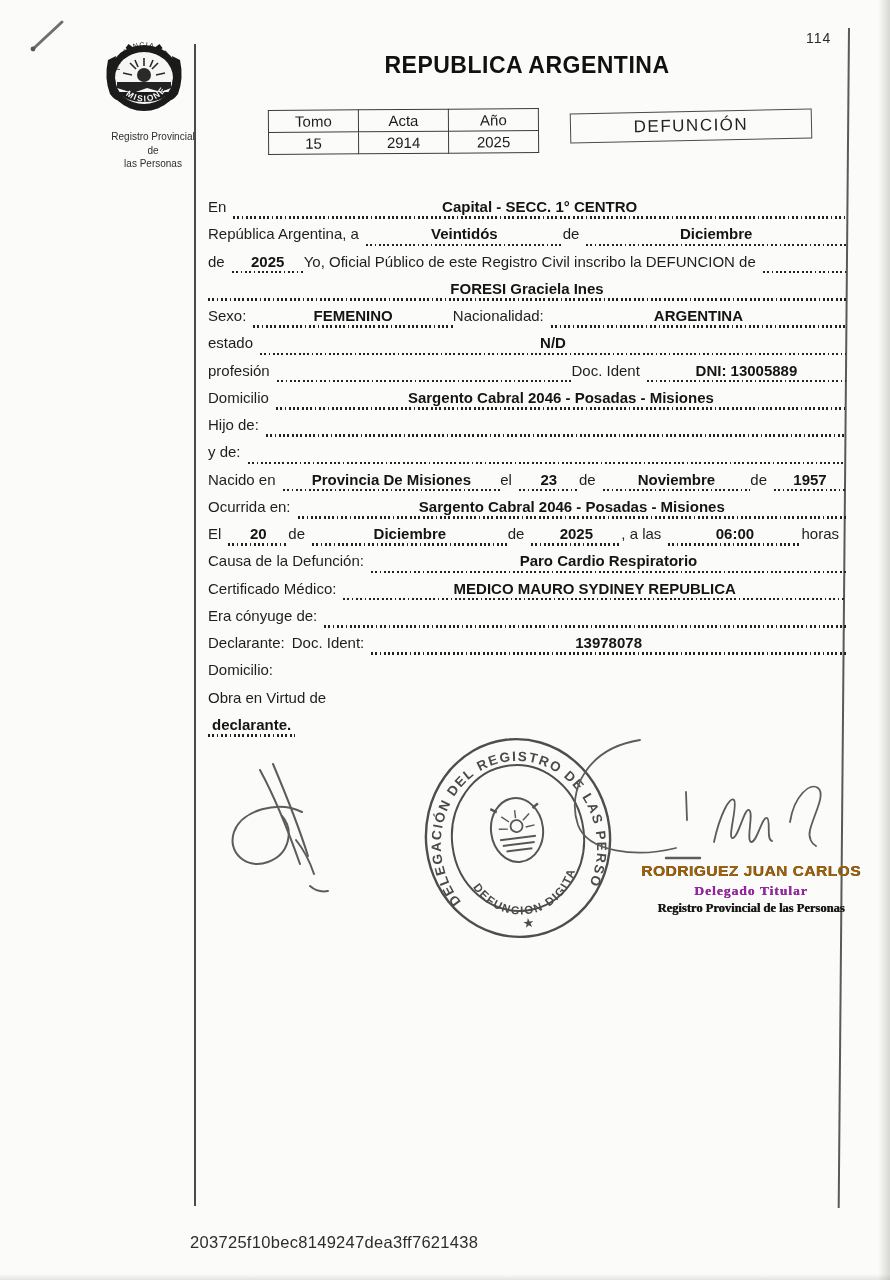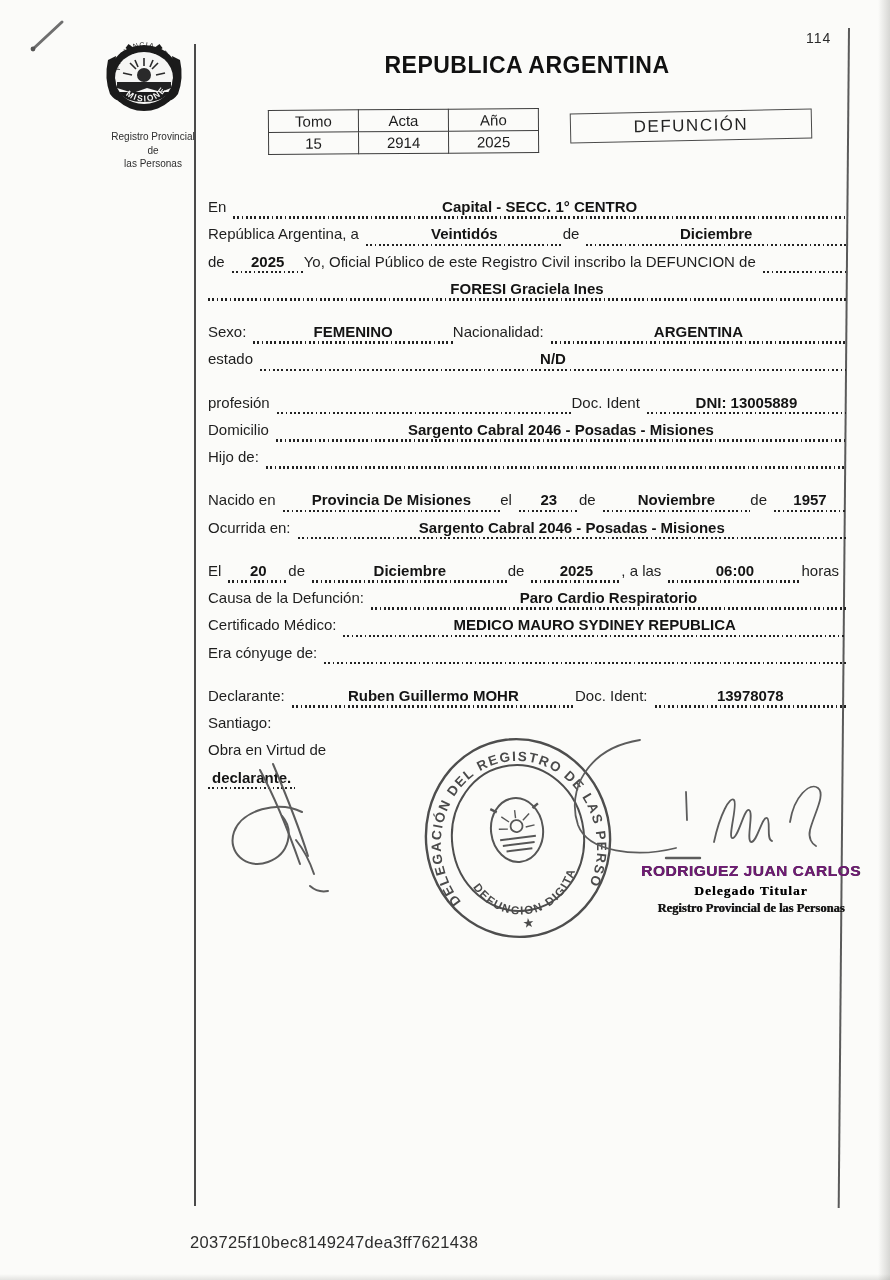--- a/index.html
+++ b/index.html
@@ -51,32 +51,32 @@
   
   .form { margin-top:27px; width:100%; }
   .row { display:flex; align-items:flex-end; margin-bottom:6.5px; font-size:15px; line-height:1.25; min-height:20.5px; }
   .lbl { white-space:nowrap; padding:0 7px 2px 0; color:#1e1e1e; }
   .fld { position:relative; text-align:center; font-weight:700; padding:0 4px 2px 4px; min-height:19px; color:#141414; }
   .fld::after {
     content:""; position:absolute; left:0; right:0; bottom:0; height:2.3px;
     background-image:repeating-linear-gradient(90deg, #222 0 1.8px, transparent 1.8px 4.3px);
   }
   .grow { flex:1 1 0; }
-  .f2 { flex:2 1 0;margin-top:16px; } .f3 { flex:3 1 0; } .f4 { flex:4 1 0; }
+  .f2 { flex:2 1 0; } .f3 { flex:3 1 0; } .f4 { flex:4 1 0; }
   .w60 { flex:0 0 60px; } .w72 { flex:0 0 72px; } .w90 { flex:0 0 90px; }
   .ta-left { text-align:left; }
   .fit { flex:0 0 auto; }
 
   
   .stamp { position:absolute; left:402px; top:732px; transform:rotate(-7deg); }
   .sig-declarant { position:absolute; left:218px; top:752px; }
   .sig-official  { position:absolute; left:548px; top:730px; }
   .sign-block { position:absolute; left:626px; top:862px; width:250px; text-align:center; }
-  .sign-name { font-size:15.5px; font-weight:700; letter-spacing:.5px; color:#701a75; text-shadow:.4px 0 0 #333; }
-  .sign-title { font-family:"Liberation Serif", serif; font-size:13.5px; font-weight:700; color:#000000; margin-top:3px; letter-spacing:1px; text-shadow:.3px 0 0 #444; }
+  .sign-name { font-size:15.5px; font-weight:700; letter-spacing:.5px; color:#a16207; text-shadow:.4px 0 0 #333; }
+  .sign-title { font-family:"Liberation Serif", serif; font-size:13.5px; font-weight:700; color:#a21caf; margin-top:3px; letter-spacing:1px; text-shadow:.3px 0 0 #444; }
   .sign-org { font-family:"Liberation Serif", serif; font-size:12.5px; font-weight:700; color:#161616; margin-top:2px; text-shadow:.5px 0 0 #333; }
 
   .footer-hash { position:absolute; left:190px; top:1233px; font-size:16.5px; color:#2d2d2d; letter-spacing:.3px; }
 </style>
 </head>
 <body>
 
 <div class="page">
 
   <svg class="pen-mark" width="46" height="40" viewBox="0 0 46 40">
@@ -189,20 +189,24 @@
       <div class="row">
         <span class="lbl">Domicilio</span>
         <span class="fld grow">Sargento Cabral 2046 - Posadas - Misiones</span>
       </div>
 
       <div class="row">
         <span class="lbl">Hijo de:</span>
         <span class="fld grow"></span>
       </div>
 
+      <div class="row">
+        <span class="lbl">y de:</span>
+        <span class="fld grow"></span>
+      </div>
 
       <div class="row">
         <span class="lbl">Nacido en</span>
         <span class="fld f3">Provincia De Misiones</span>
         <span class="lbl">el</span>
         <span class="fld w60">23</span>
         <span class="lbl">de</span>
         <span class="fld f2">Noviembre</span>
         <span class="lbl">de</span>
         <span class="fld w72">1957</span>
@@ -235,27 +239,26 @@
         <span class="fld grow">MEDICO MAURO SYDINEY REPUBLICA</span>
       </div>
 
       <div class="row">
         <span class="lbl">Era cónyuge de:</span>
         <span class="fld grow"></span>
       </div>
 
       <div class="row">
         <span class="lbl">Declarante:</span>
-        <span class="fld f3">Ruben Guillermo MOHR</span>
         <span class="lbl">Doc. Ident:</span>
         <span class="fld f2">13978078</span>
       </div>
 
       <div class="row">
-        <span class="lbl">Santiago:</span>
+        <span class="lbl">Domicilio:</span>
       </div>
 
       <div class="row">
         <span class="lbl">Obra en Virtud de</span>
       </div>
 
       <div class="row">
         <span class="fld fit ta-left">declarante.</span>
       </div>
 

